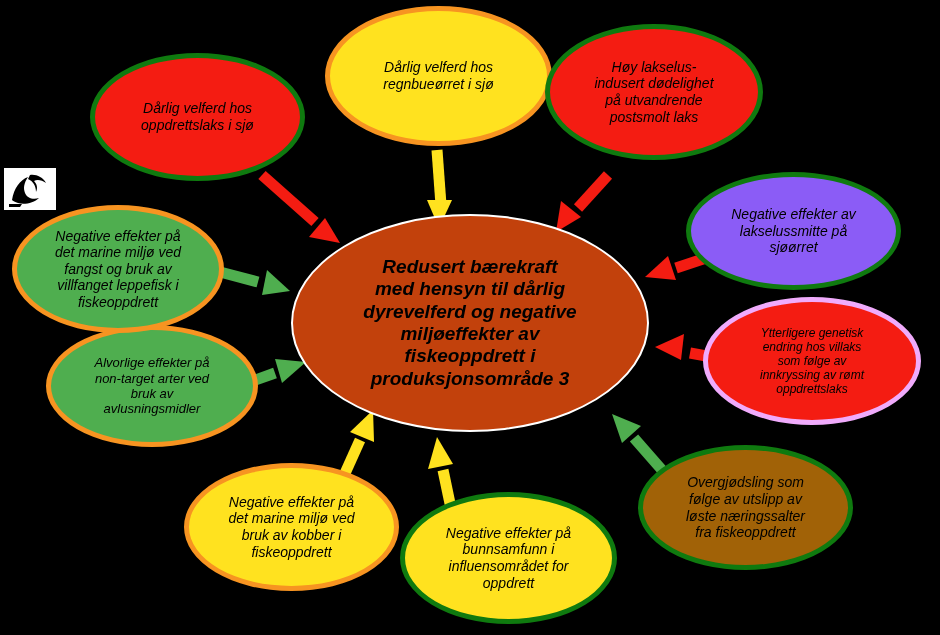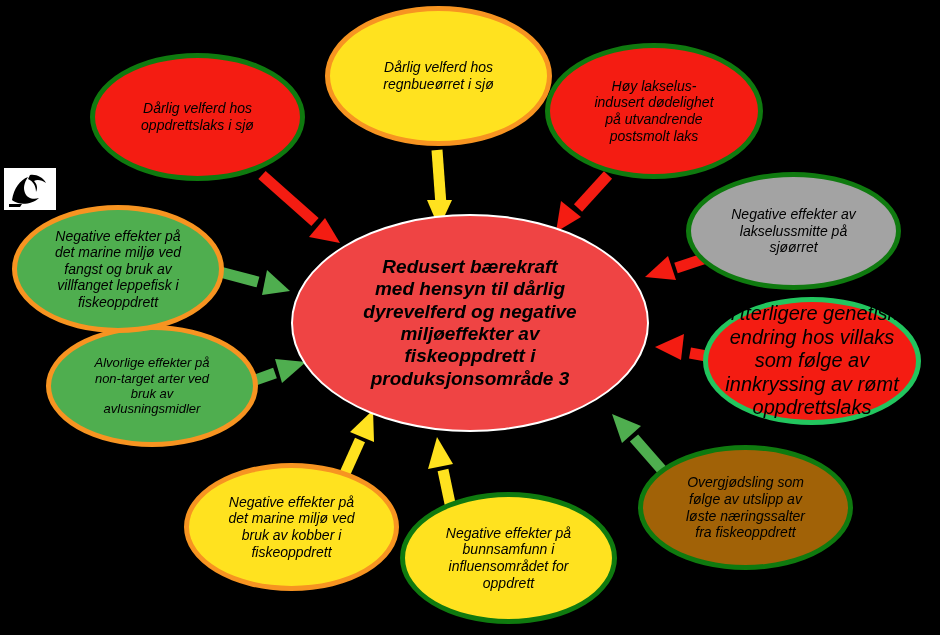--- a/index.html
+++ b/index.html
@@ -26,21 +26,21 @@
     color: #000000;
     line-height: 1.18;
     padding: 4px 10px;
     font-style: italic;
   }
   .node-text {
     display: block;
     white-space: pre-line;
   }
   .center-node {
-    background: #ef4444;
+    background: #c2410c;
     border: 2px solid #ffffff;
     font-weight: bold;
     font-size: 19px;
     color: #000000;
   }
   .logo {
     position: absolute;
     background: #ffffff;
     display: flex;
     align-items: center;
@@ -125,34 +125,34 @@
   <div class="node" style="left:325px; top:6px; width:227px; height:140px; background:#ffe21f; border:5px solid #f79421; font-size:14px;">
     <span class="node-text">Dårlig velferd hos
 regnbueørret i sjø</span>
   </div>
 
   <div class="node" style="left:90px; top:53px; width:215px; height:128px; background:#f41c12; border:5px solid #0f7a0f; font-size:14px;">
     <span class="node-text">Dårlig velferd hos
 oppdrettslaks i sjø</span>
   </div>
 
-  <div class="node" style="left:545px; top:43px; width:218px; height:136px; background:#f41c12; border:5px solid #0f7a0f; font-size:14px;">
+  <div class="node" style="left:545px; top:24px; width:218px; height:136px; background:#f41c12; border:5px solid #0f7a0f; font-size:14px;">
     <span class="node-text">Høy lakselus-
 indusert dødelighet
 på utvandrende
 postsmolt laks</span>
   </div>
 
-  <div class="node" style="left:686px; top:172px; width:215px; height:118px; background:#a3a3a3; border:5px solid #0f7a0f; font-size:14px;">
+  <div class="node" style="left:686px; top:172px; width:215px; height:118px; background:#8b5cf6; border:5px solid #0f7a0f; font-size:14px;">
     <span class="node-text">Negative effekter av
 lakselussmitte på
 sjøørret</span>
   </div>
 
-  <div class="node" style="left:703px; top:297px; width:218px; height:128px; background:#f41c12; border:5px solid #22c55e; font-size:20px;">
+  <div class="node" style="left:703px; top:297px; width:218px; height:128px; background:#f41c12; border:5px solid #f0abfc; font-size:12px;">
     <span class="node-text">Ytterligere genetisk
 endring hos villaks
 som følge av
 innkryssing av rømt
 oppdrettslaks</span>
   </div>
 
   <div class="node" style="left:638px; top:445px; width:215px; height:125px; background:#a16207; border:5px solid #0f7a0f; font-size:14px;">
     <span class="node-text">Overgjødsling som
 følge av utslipp av

